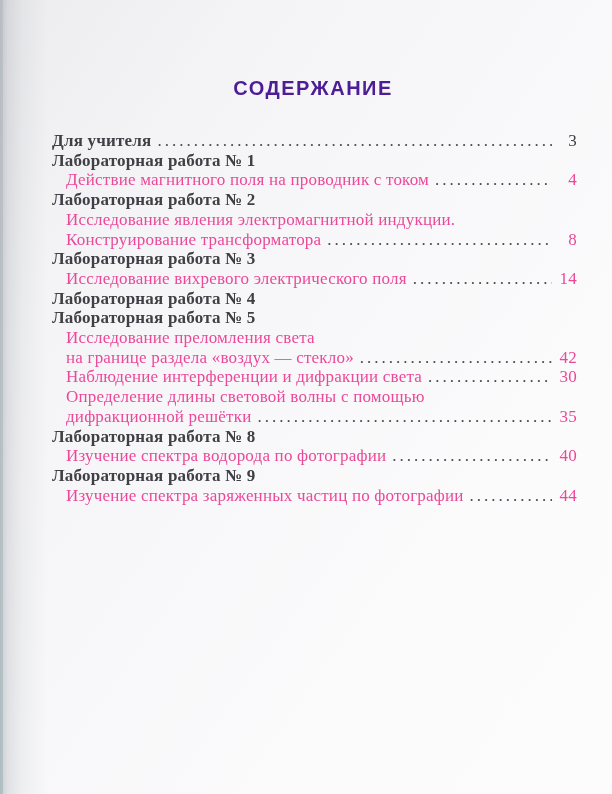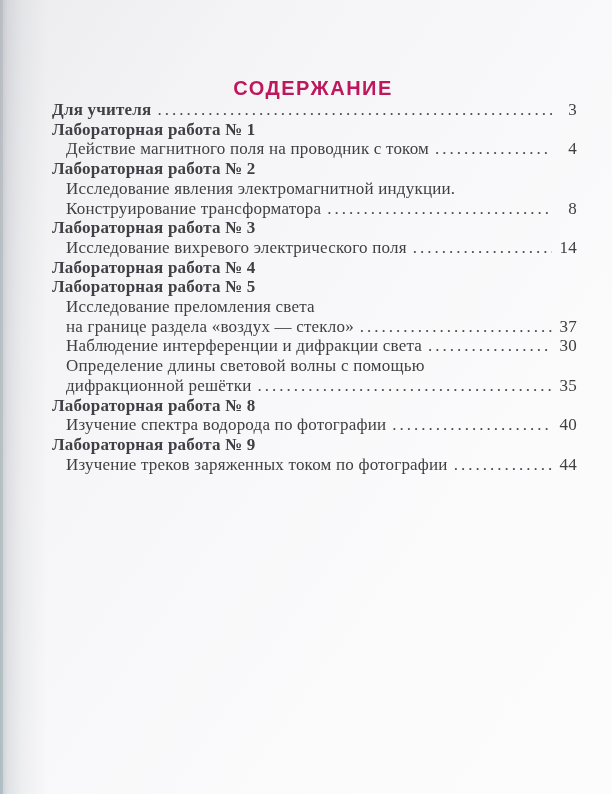--- a/index.html
+++ b/index.html
@@ -43,32 +43,33 @@
   }
   .doc-title {
     margin: 0;
     padding: 76px 0 0 14px;
     text-align: center;
     font-family: "Liberation Sans", sans-serif;
     font-weight: bold;
     font-size: 20px;
     line-height: 24px;
     letter-spacing: 1.5px;
-    color: #be185d;
+    color: #4c1d95;
   }
   .toc {
+    margin-top: 31px;
     padding: 0 35px 0 52px;
   }
   .row {
     display: flex;
     align-items: baseline;
     font-size: 17px;
     line-height: 19.7px;
     letter-spacing: 0.2px;
-    color: #404040;
+    color: #ec4899;
   }
   .row.head { font-weight: bold; color: #403f45; }
   .row.sub  { padding-left: 14px; }
   .label { white-space: nowrap; }
   .leader {
     flex: 1 1 auto;
     overflow: hidden;
     white-space: nowrap;
     margin: 0 5px 0 6px;
     font-weight: normal;
@@ -146,21 +147,21 @@
       <span class="label">Лабораторная работа № 5</span>
     </div>
 
     <div class="row sub">
       <span class="label">Исследование преломления света</span>
     </div>
 
     <div class="row sub">
       <span class="label">на границе раздела «воздух — стекло»</span>
       <span class="leader"></span>
-      <span class="page-num">37</span>
+      <span class="page-num">42</span>
     </div>
 
 
     <div class="row sub">
       <span class="label">Наблюдение интерференции и дифракции света</span>
       <span class="leader"></span>
       <span class="page-num">30</span>
     </div>
 
 
@@ -182,19 +183,19 @@
       <span class="label">Изучение спектра водорода по фотографии</span>
       <span class="leader"></span>
       <span class="page-num">40</span>
     </div>
 
     <div class="row head">
       <span class="label">Лабораторная работа № 9</span>
     </div>
 
     <div class="row sub">
-      <span class="label">Изучение треков заряженных током по фотографии</span>
+      <span class="label">Изучение спектра заряженных частиц по фотографии</span>
       <span class="leader"></span>
       <span class="page-num">44</span>
     </div>
 
   </div>
 </div>
 
 </body></html>

